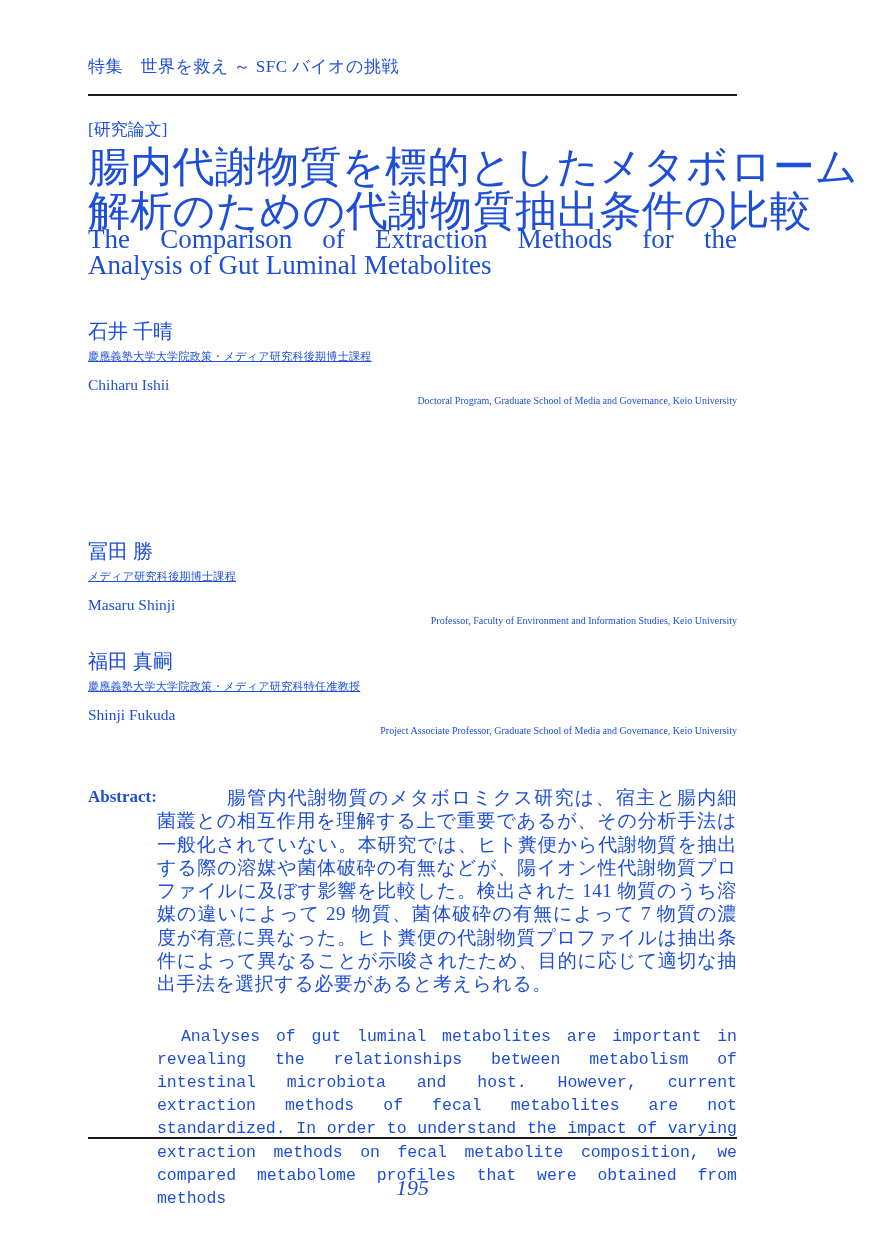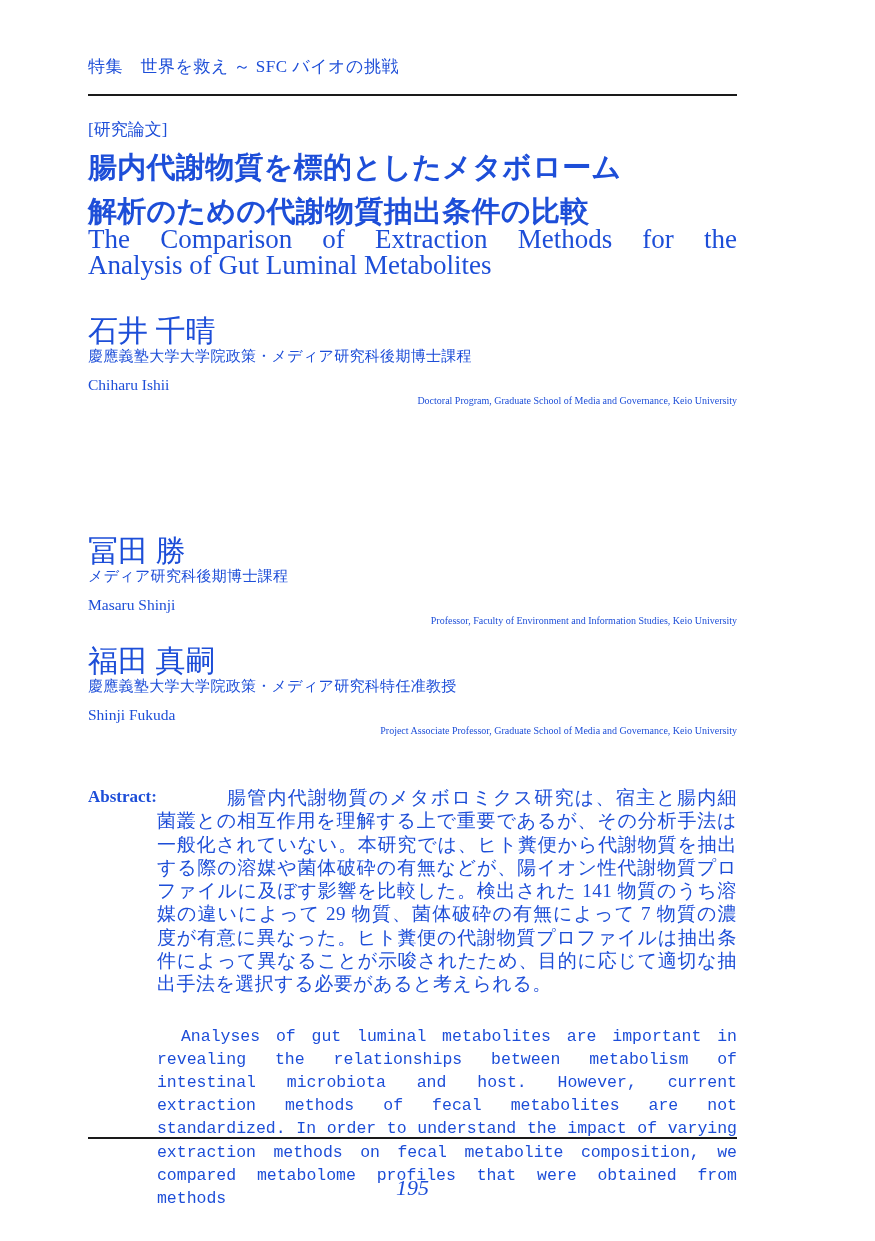--- a/index.html
+++ b/index.html
@@ -29,43 +29,43 @@
 
   .section-label {
     top: 119px;
     font-size: 17px;
     line-height: 22px;
   }
 
   .title-ja {
     top: 145px;
     font-family: "Liberation Sans", "DejaVu Sans", sans-serif;
-    font-weight: 700;
-    font-size: 29px;
+    font-weight: 400;
+    font-size: 42px;
     line-height: 44px;
     letter-spacing: 0.3px;
     white-space: nowrap;
   }
   .title-en {
     top: 226px;
     font-size: 27px;
     line-height: 26px;
   }
   .title-en .justified-line {
     text-align: justify;
     text-align-last: justify;
   }
 
   .author { }
   .author-1 { top: 318px; }
   .author-2 { top: 428px; }
   .author-3 { top: 538px; }
   .author-4 { top: 648px; }
-  .a-name    { font-size: 30px; line-height: 26px; }
-  .a-affil-ja{ font-size: 15px; line-height: 18px; margin-top: 3px; letter-spacing: 0.3px; }
+  .a-name    { font-size: 20px; line-height: 26px; }
+  .a-affil-ja{ font-size: 11px; line-height: 18px; margin-top: 3px; letter-spacing: 0.3px; text-decoration: underline; }
   .a-name-en { font-size: 15.5px; line-height: 16px; margin-top: 12px; }
   .a-affil-en{ font-size: 10px; line-height: 16px; text-align: right; }
 
   .abstract-block {
     top: 786px;
     display: flex;
     align-items: flex-start;
   }
   .abstract-label {
     flex: 0 0 55px;

